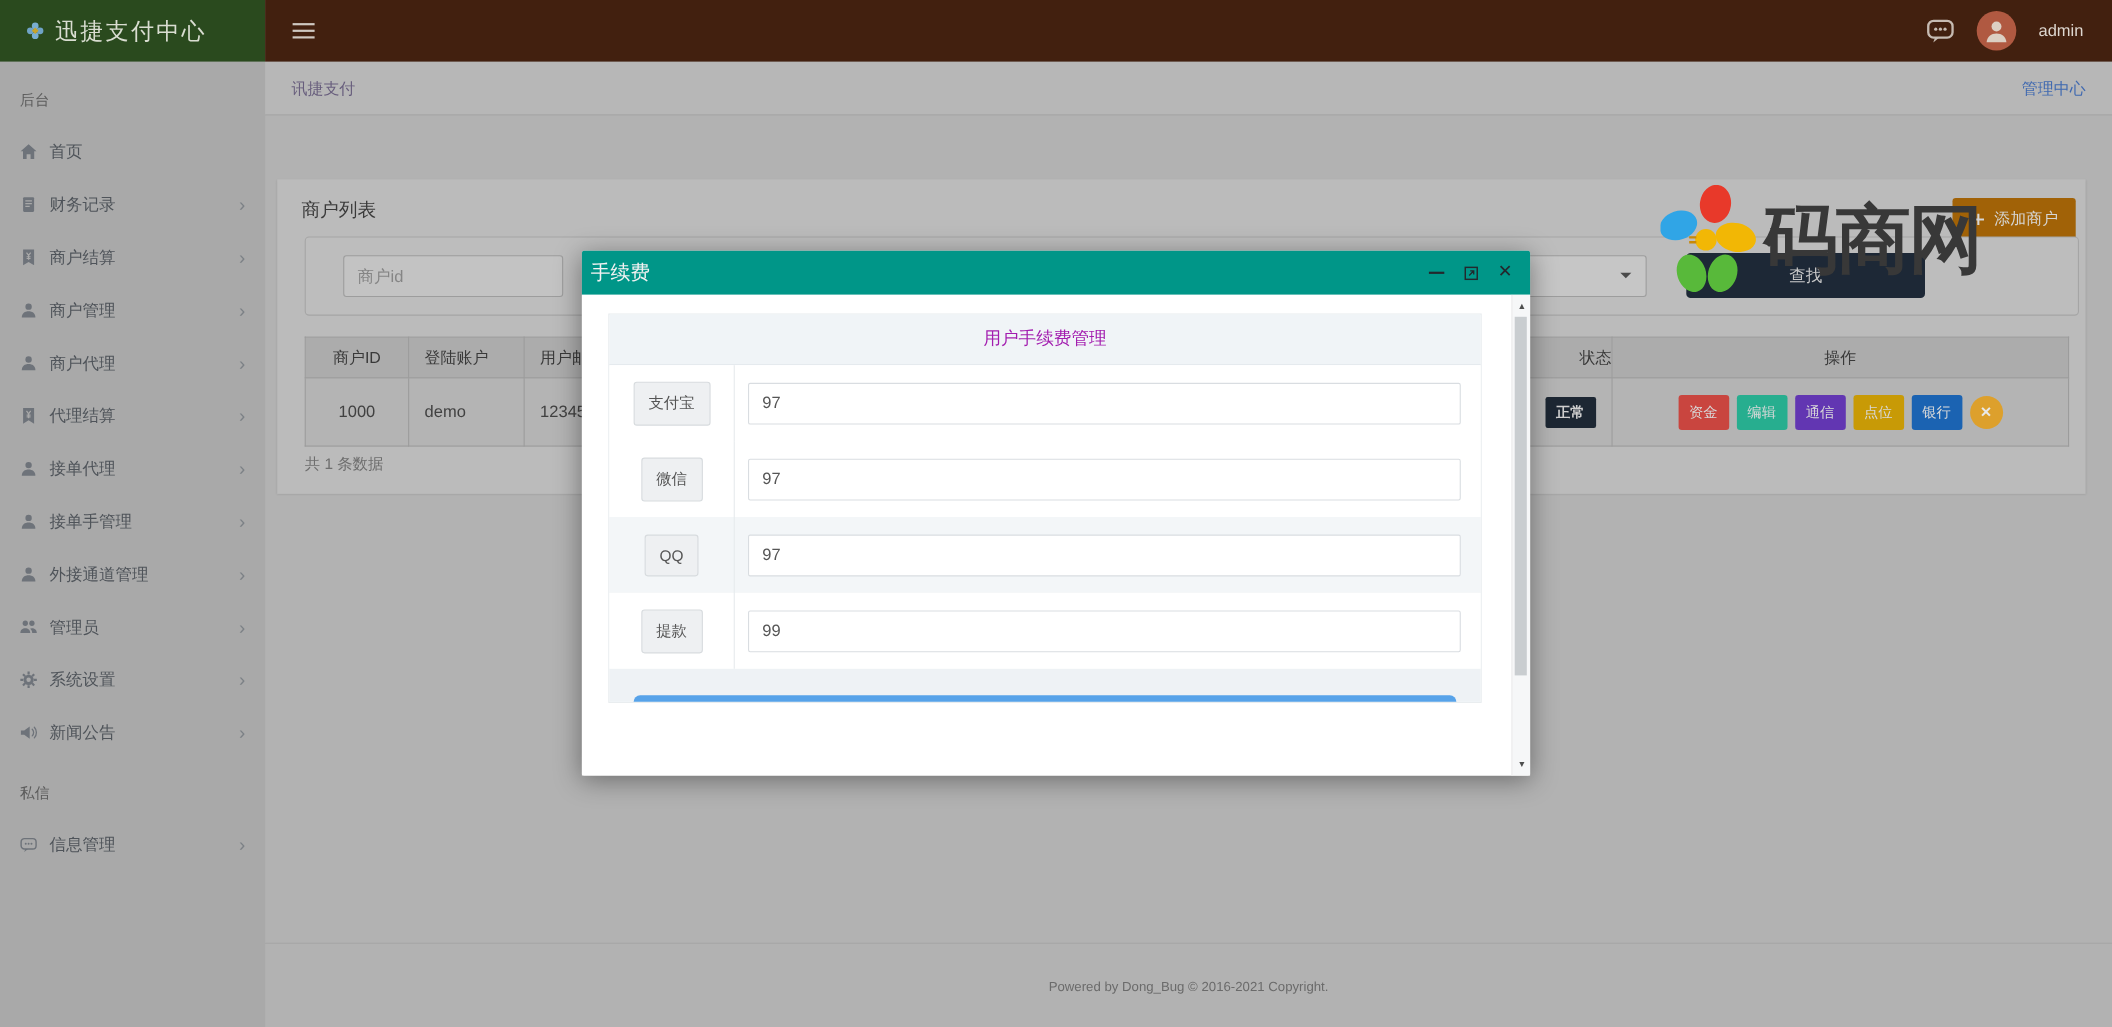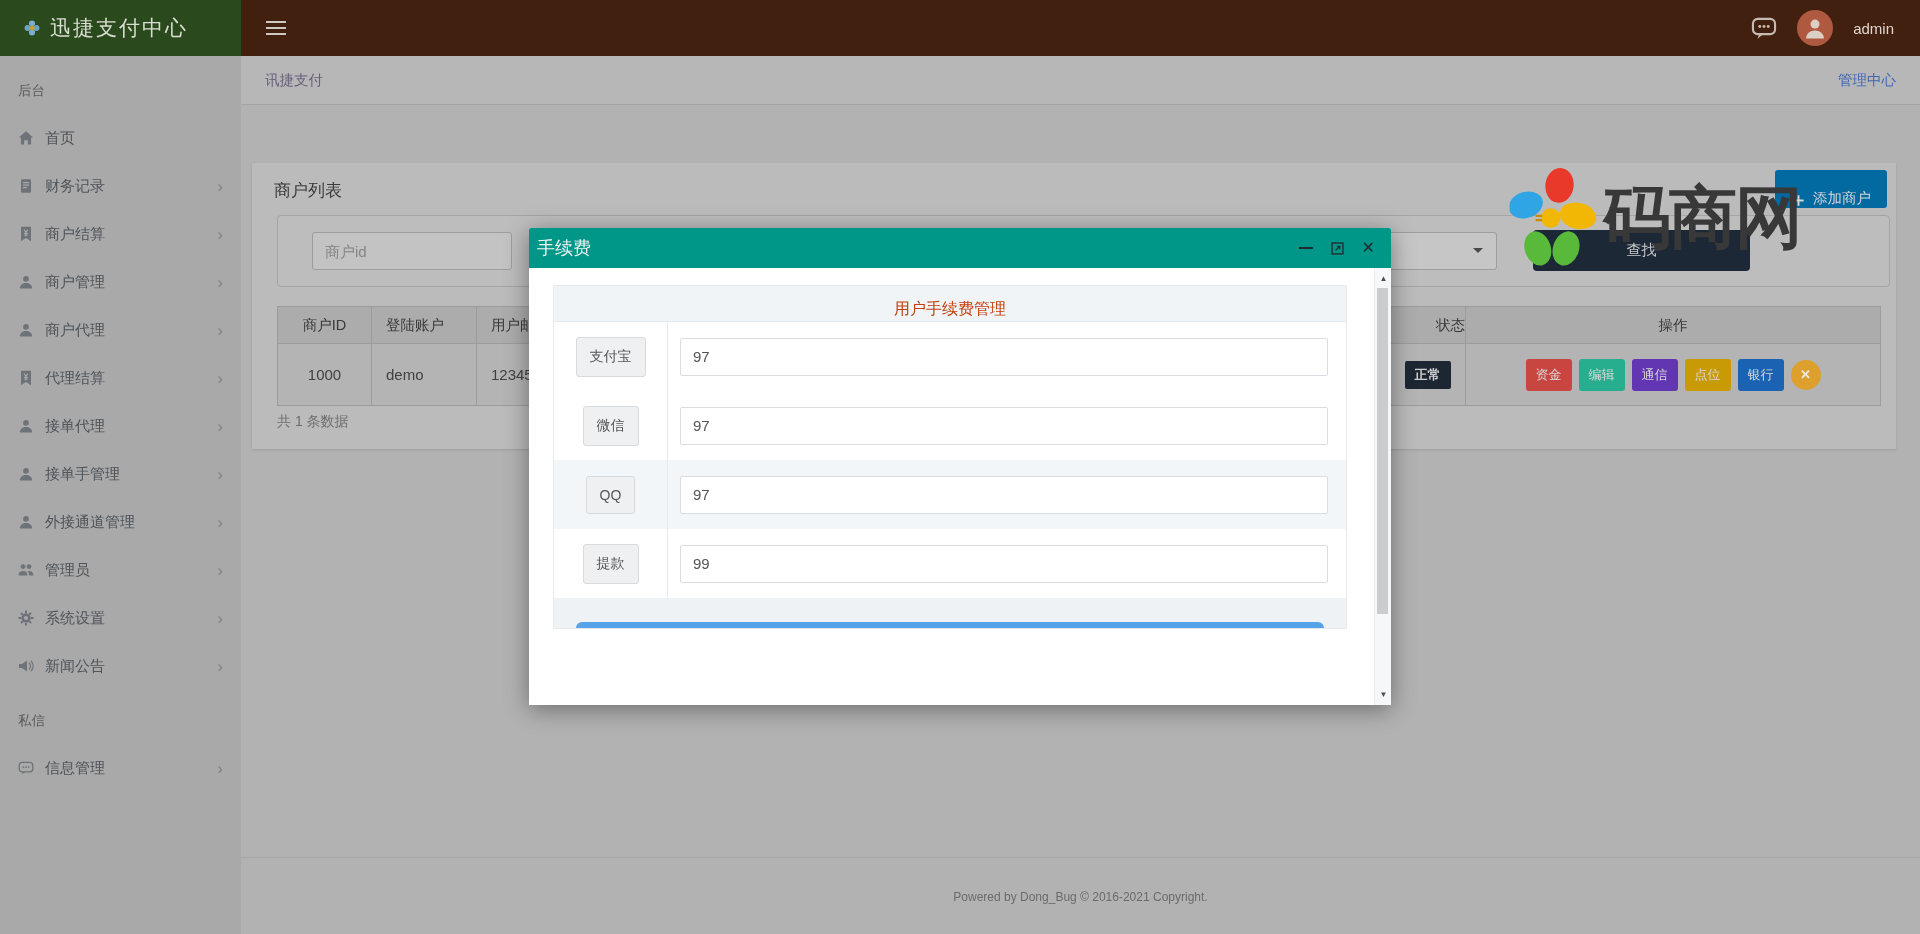--- a/index.html
+++ b/index.html
@@ -28,21 +28,21 @@
 
   
   .main { position:absolute; left:241px; top:56px; right:0; bottom:0; }
   .crumb-bar { height:49px; background:#b7b7b7; border-bottom:1px solid #a3a3a3; display:flex; align-items:center; padding:0 24px; }
   .crumb { color:#685e7d; font-size:14.5px; }
   .manage-link { margin-left:auto; color:#3e68b0; font-size:14.5px; cursor:pointer; }
 
   
   .card { position:absolute; left:11px; top:107px; right:24px; height:286px; background:#bbbbbb; box-shadow:0 1px 2px rgba(0,0,0,.12); }
   .card-title { position:absolute; left:22px; top:16px; font-size:17px; color:#3a3a3a; }
-  .btn-add { position:absolute; right:9px; top:7px; height:38px; padding:0 16px; background:#0369a1; border:none; border-radius:3px; color:#d6d6d6; font-size:14.5px; display:flex; align-items:flex-end; gap:7px; cursor:pointer; }
+  .btn-add { position:absolute; right:9px; top:17px; height:38px; padding:0 16px; background:#a16207; border:none; border-radius:3px; color:#d6d6d6; font-size:14.5px; display:flex; align-items:center; gap:7px; cursor:pointer; }
   .search-panel { position:absolute; left:25px; right:6px; top:52px; height:72px; background:#bdbdbd; border:1px solid #a5a5a5; border-radius:4px; }
   .inp-id { position:absolute; left:34px; top:16px; width:200px; height:38px; background:#c3c3c3; border:1px solid #9d9d9d; border-radius:3px; padding:0 12px; font-size:15px; color:#3f3f3f; font-family:inherit; }
   .inp-id::placeholder { color:#858585; }
   .sel-box { position:absolute; right:392px; top:16px; width:240px; height:38px; background:#c6c6c6; border:1px solid #9d9d9d; border-radius:3px; cursor:pointer; }
   .sel-box:after { content:""; position:absolute; right:13px; top:15px; border:5px solid transparent; border-top-color:#4a4a4a; }
   .btn-find { position:absolute; right:139px; top:14px; width:217px; height:41px; background:#1d2836; color:#c9c9c9; border:none; border-radius:4px; font-size:15px; cursor:pointer; font-family:inherit; }
 
   
   .merch-table { position:absolute; left:25px; right:15px; top:143px; border-collapse:collapse; width:calc(100% - 40px); }
   .merch-table th { height:37px; background:#acacac; border:1px solid #9c9c9c; font-size:14.5px; color:#393939; font-weight:normal; }
@@ -71,21 +71,21 @@
   .m-min { display:inline-block; width:14px; height:2px; background:#23282d; cursor:pointer; }
   .m-close { font-size:16px; cursor:pointer; line-height:1; }
   .m-max { cursor:pointer; display:flex; }
   .m-body { position:absolute; left:0; right:0; top:40px; bottom:0; background:#fff; overflow:hidden; }
   .m-scrollbar { position:absolute; right:0; top:0; bottom:0; width:17px; background:#f6f7f8; border-left:1px solid #ececec; }
   .sb-arrow { position:absolute; left:0; width:17px; height:17px; color:#4e4e4e; font-size:8px; text-align:center; line-height:17px; cursor:pointer; }
   .sb-up{top:2px;} .sb-dn{bottom:2px;}
   .sb-thumb { position:absolute; left:2px; right:3px; top:20px; height:326px; background:#c9cdd0; cursor:pointer; }
 
   .fee-table { position:absolute; left:24px; right:44px; top:17px; border:1px solid #e7ebee; }
-  .fee-head { height:36px; background:#f0f4f7; border-bottom:1px solid #e4e9ed; text-align:center; line-height:46px; color:#c2410c; font-size:16px; }
+  .fee-head { height:46px; background:#f0f4f7; border-bottom:1px solid #e4e9ed; text-align:center; line-height:46px; color:#a21caf; font-size:16px; }
   .fee-row { display:flex; align-items:center; height:69px; background:#fff; }
   .row-alt { background:#f3f6f8; }
   .lab-cell { width:114px; flex:none; height:100%; display:flex; align-items:center; justify-content:center; border-right:1px solid #e6eaed; }
   .lab-btn { padding:10px 13px; background:#eef0f2; border:1px solid #d7dbde; border-radius:3px; font-size:14px; color:#555; cursor:pointer; font-family:inherit; }
   .inp-cell { flex:1; padding:0 18px 0 12px; }
   .fee-inp { width:100%; height:38px; border:1px solid #d9dde1; border-radius:2px; padding:0 12px; font-size:15px; color:#555; font-family:inherit; }
   .fee-inp::placeholder { color:#aeb5bc; }
   .fee-foot { height:30px; background:#eef2f5; position:relative; }
   .blue-btn { position:absolute; left:22px; right:22px; bottom:0; height:6px; background:#57a3e9; border:none; border-radius:6px 6px 0 0; cursor:pointer; }
 

